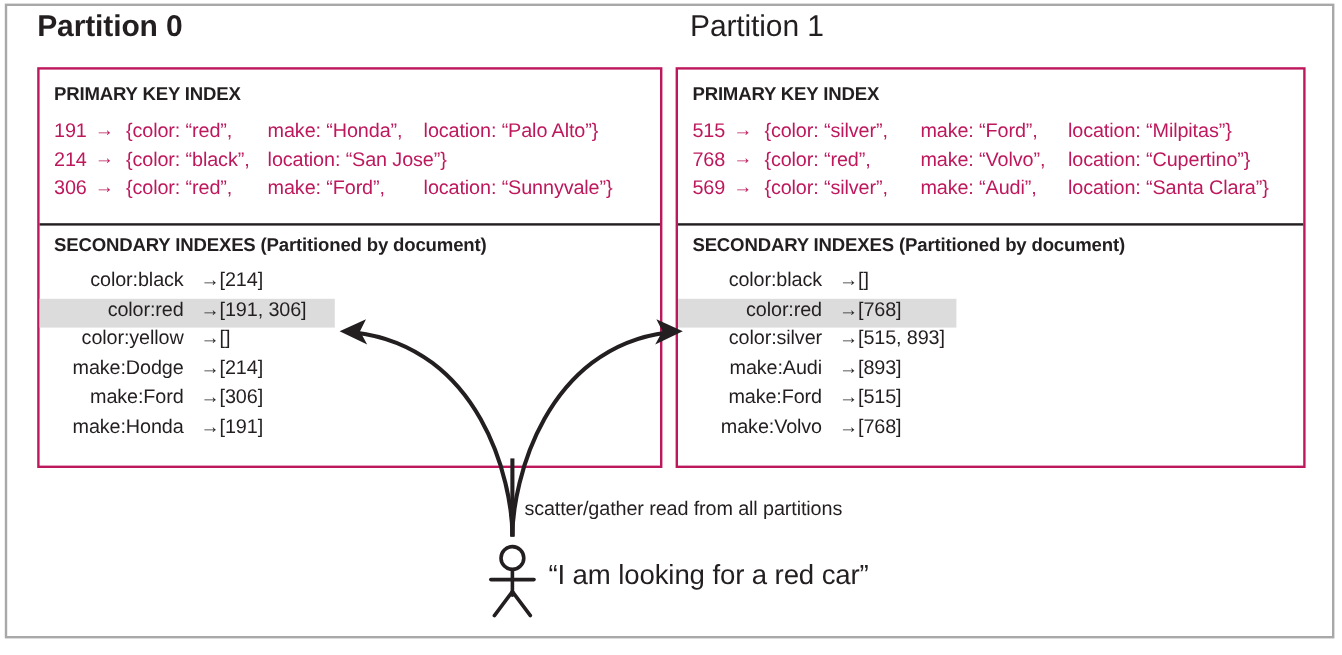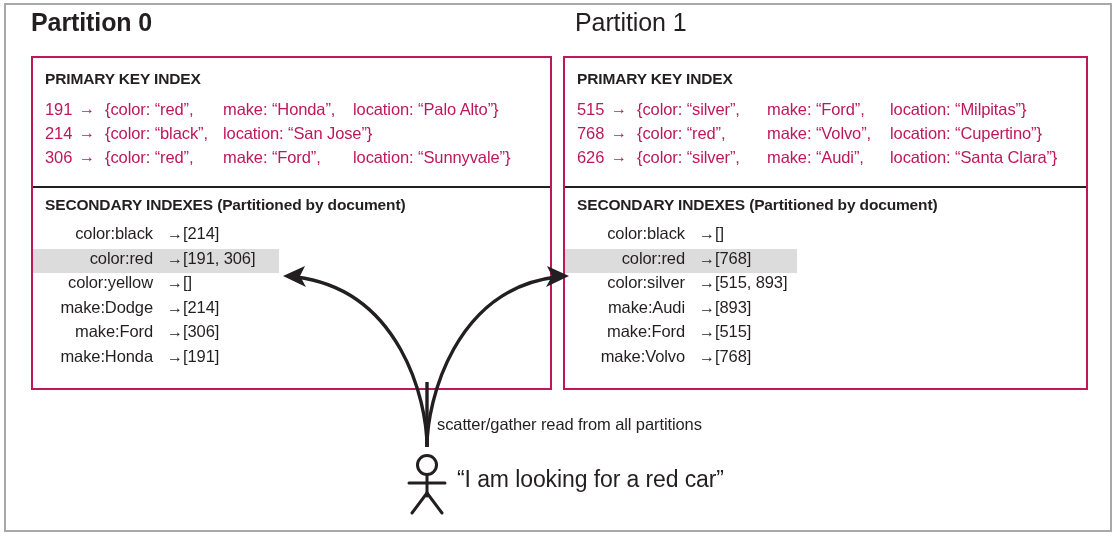--- a/index.html
+++ b/index.html
@@ -237,21 +237,21 @@
         <span class="pk-loc">location: “Milpitas”}</span>
       </div>
       <div class="pk-row">
         <span class="pk-id">768</span>
         <span class="pk-arrow">→</span>
         <span class="pk-color">{color: “red”,</span>
         <span class="pk-make">make: “Volvo”,</span>
         <span class="pk-loc">location: “Cupertino”}</span>
       </div>
       <div class="pk-row">
-        <span class="pk-id">626</span>
+        <span class="pk-id">569</span>
         <span class="pk-arrow">→</span>
         <span class="pk-color">{color: “silver”,</span>
         <span class="pk-make">make: “Audi”,</span>
         <span class="pk-loc">location: “Santa Clara”}</span>
       </div>
     </div>
 
     <div class="section-divider"></div>
 
     <div class="section-header sec-header">SECONDARY INDEXES (Partitioned by document)</div>

